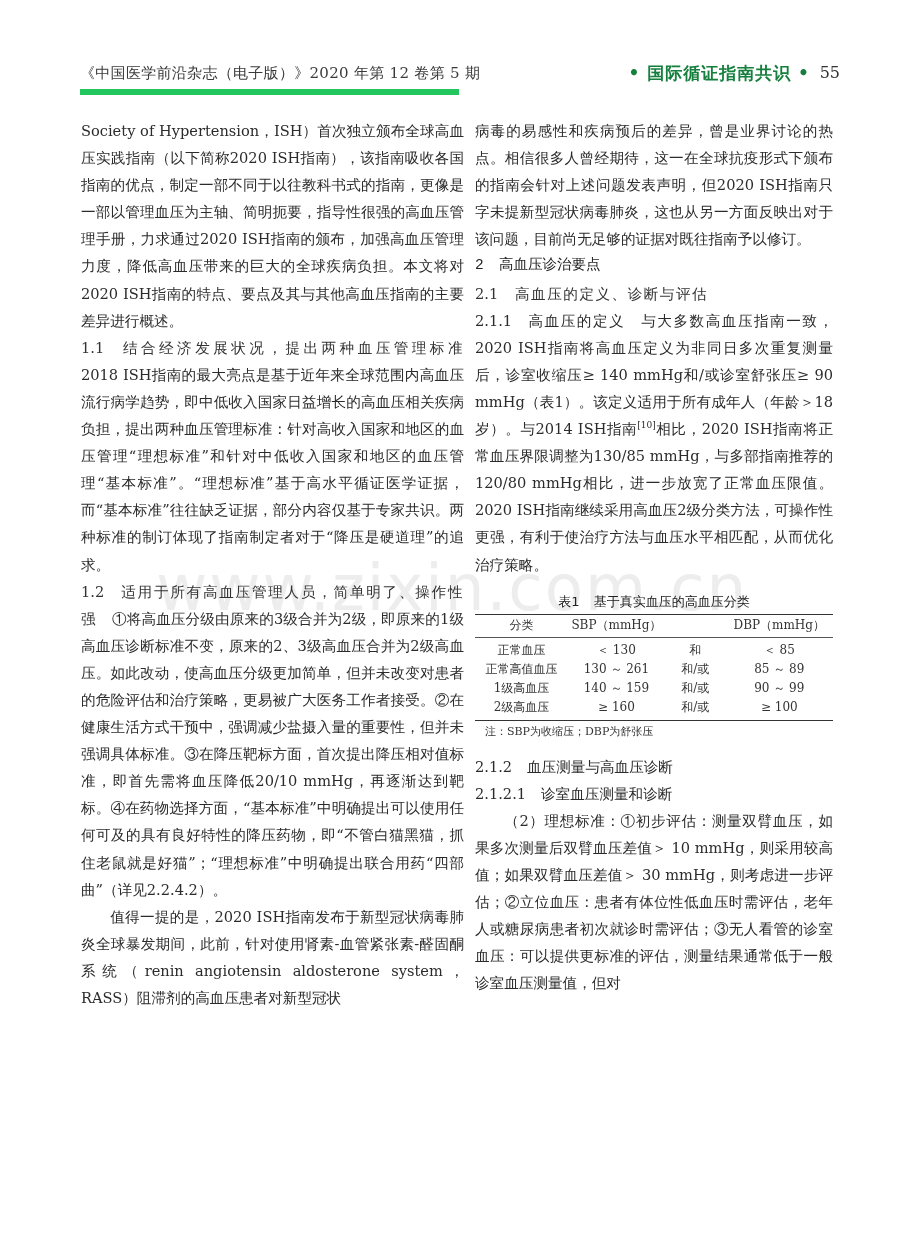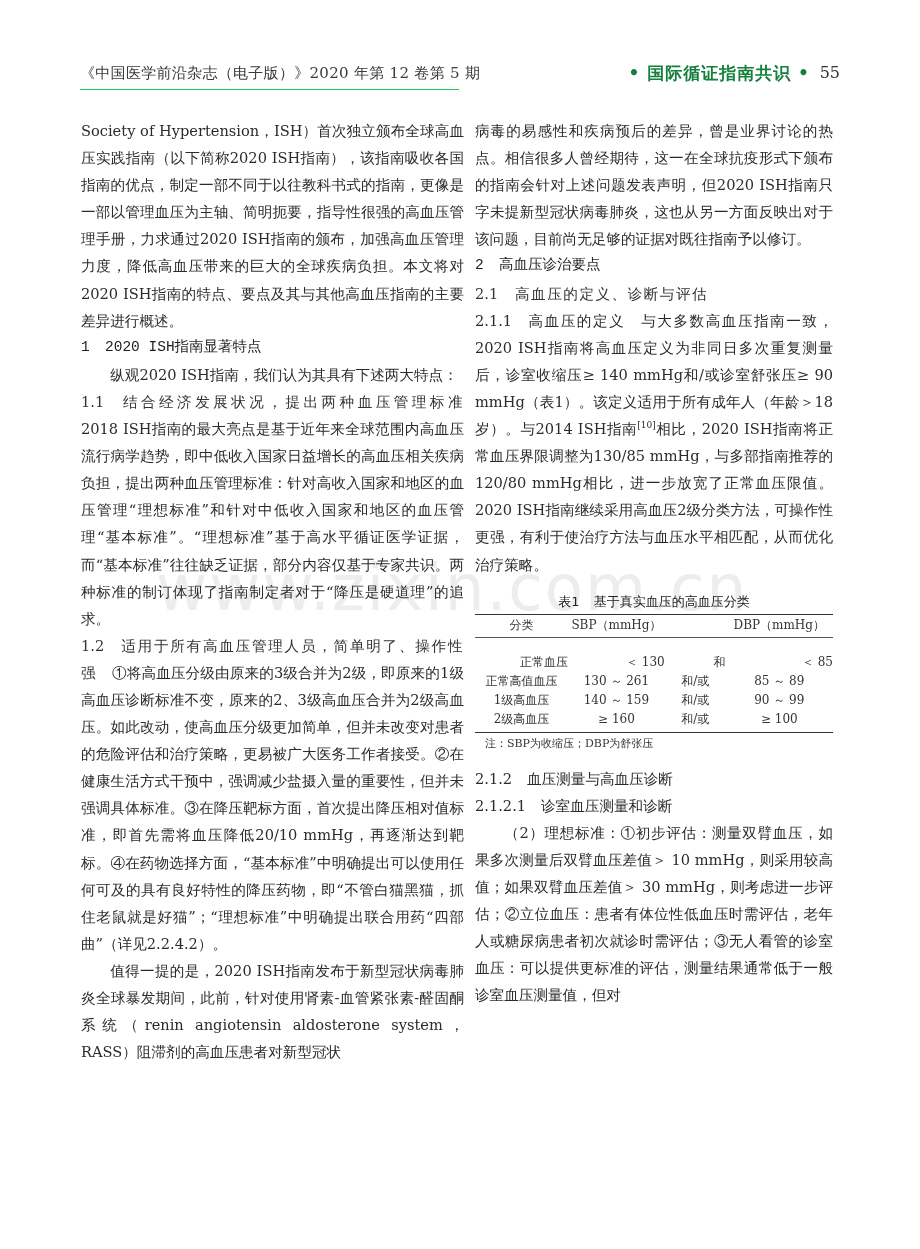--- a/index.html
+++ b/index.html
@@ -24,21 +24,21 @@
     }
     .journal-title {
       position: absolute;
       left: 0;
       top: 2px;
       font-size: 15px;
       color: #3a3a3a;
       letter-spacing: 0.3px;
       white-space: nowrap;
       padding-bottom: 6px;
-      border-bottom: 1px solid #22c55e;
+      border-bottom: 6px solid #22c55e;
       width: 379px;
     }
     .section-tag {
       position: absolute;
       right: 30px;
       top: 0;
       font-family: "DejaVu Sans", "Liberation Sans", sans-serif;
       font-weight: bold;
       font-size: 17px;
       color: #15803d;
@@ -116,21 +116,21 @@
     }
     table.bp-table tbody tr:last-child {
       border-bottom: 1.2px solid #333;
     }
     table.bp-table th, table.bp-table td {
       font-weight: normal;
       text-align: center;
       padding: 0;
     }
     table.bp-table th { padding: 1px 0 2px; }
-    table.bp-table tbody tr:first-child td { padding-top: 15px; text-align: right; }
+    table.bp-table tbody tr:first-child td { padding-top: 3px; }
     table.bp-table tbody tr:last-child td { padding-bottom: 3px; }
     .table-note {
       font-size: 11px;
       line-height: 22px;
       padding-left: 10px;
       color: #333;
       text-align: left;
     }
 
     .watermark {
@@ -154,25 +154,21 @@
   <div class="journal-title">《中国医学前沿杂志（电子版）》2020 年第 12 卷第 5 期</div>
   <div class="section-tag">• 国际循证指南共识 •</div>
   <div class="page-number">55</div>
 </div>
 
 <div class="watermark">www.zixin.com.cn</div>
 
 <div class="col col-left">
   <p>Society of Hypertension，ISH）首次独立颁布全球高血压实践指南（以下简称2020 ISH指南），该指南吸收各国指南的优点，制定一部不同于以往教科书式的指南，更像是一部以管理血压为主轴、简明扼要，指导性很强的高血压管理手册，力求通过2020 ISH指南的颁布，加强高血压管理力度，降低高血压带来的巨大的全球疾病负担。本文将对2020 ISH指南的特点、要点及其与其他高血压指南的主要差异进行概述。</p>
 
-  <p class="h1">
-    <span class="num">1</span><span>2020 ISH指南显著特点</span>
-  </p>
-
-  <p class="indent">纵观2020 ISH指南，我们认为其具有下述两大特点：</p>
+
 
   <p>
     <span class="h2"><span class="num">1.1</span><span>结合经济发展状况，提出两种血压管理标准</span></span>
     <span>2018 ISH指南的最大亮点是基于近年来全球范围内高血压流行病学趋势，即中低收入国家日益增长的高血压相关疾病负担，提出两种血压管理标准：针对高收入国家和地区的血压管理“理想标准”和针对中低收入国家和地区的血压管理“基本标准”。“理想标准”基于高水平循证医学证据，而“基本标准”往往缺乏证据，部分内容仅基于专家共识。两种标准的制订体现了指南制定者对于“降压是硬道理”的追求。</span>
   </p>
 
   <p>
     <span class="h2"><span class="num">1.2</span><span>适用于所有高血压管理人员，简单明了、操作性强</span></span> <span>①将高血压分级由原来的3级合并为2级，即原来的1级高血压诊断标准不变，原来的2、3级高血压合并为2级高血压。如此改动，使高血压分级更加简单，但并未改变对患者的危险评估和治疗策略，更易被广大医务工作者接受。②在健康生活方式干预中，强调减少盐摄入量的重要性，但并未强调具体标准。③在降压靶标方面，首次提出降压相对值标准，即首先需将血压降低20/10 mmHg，再逐渐达到靶标。④在药物选择方面，“基本标准”中明确提出可以使用任何可及的具有良好特性的降压药物，即“不管白猫黑猫，抓住老鼠就是好猫”；“理想标准”中明确提出联合用药“四部曲”（详见2.2.4.2）。</span>
   </p>
 

